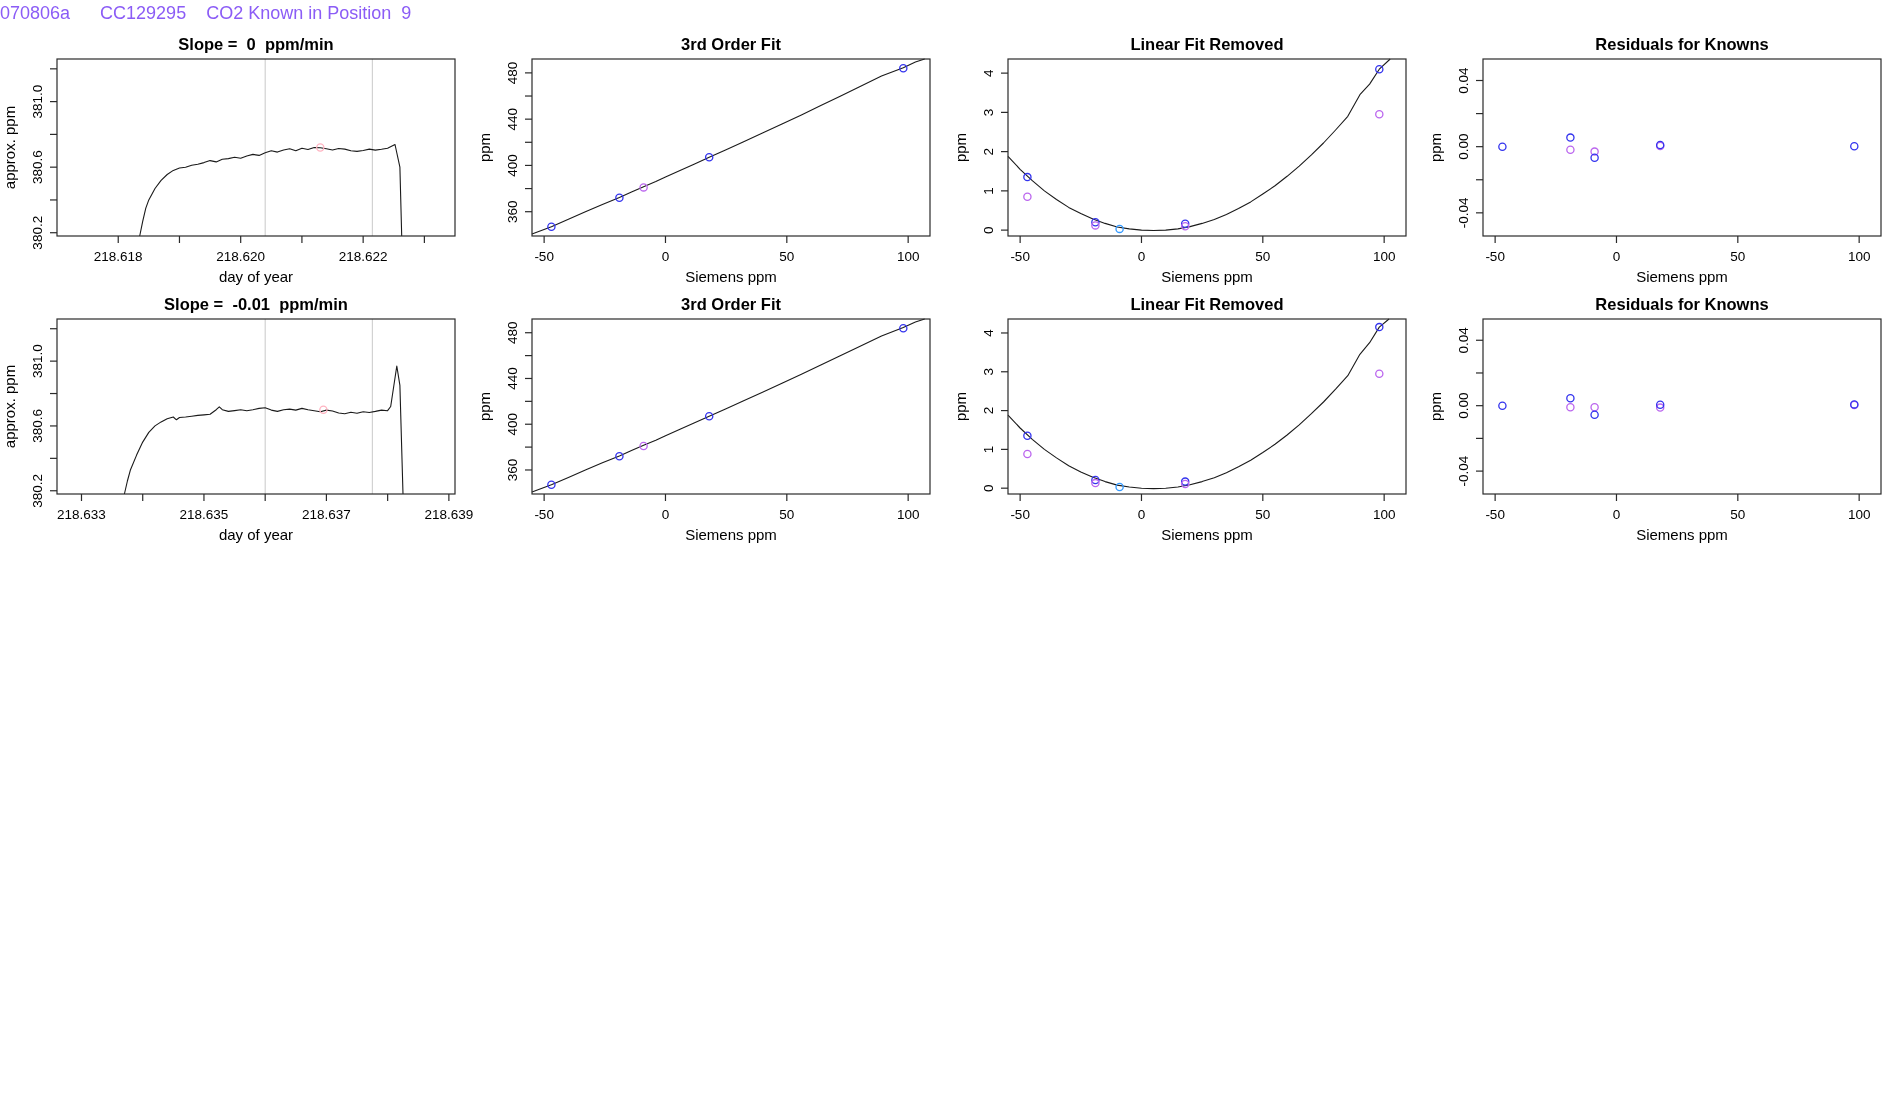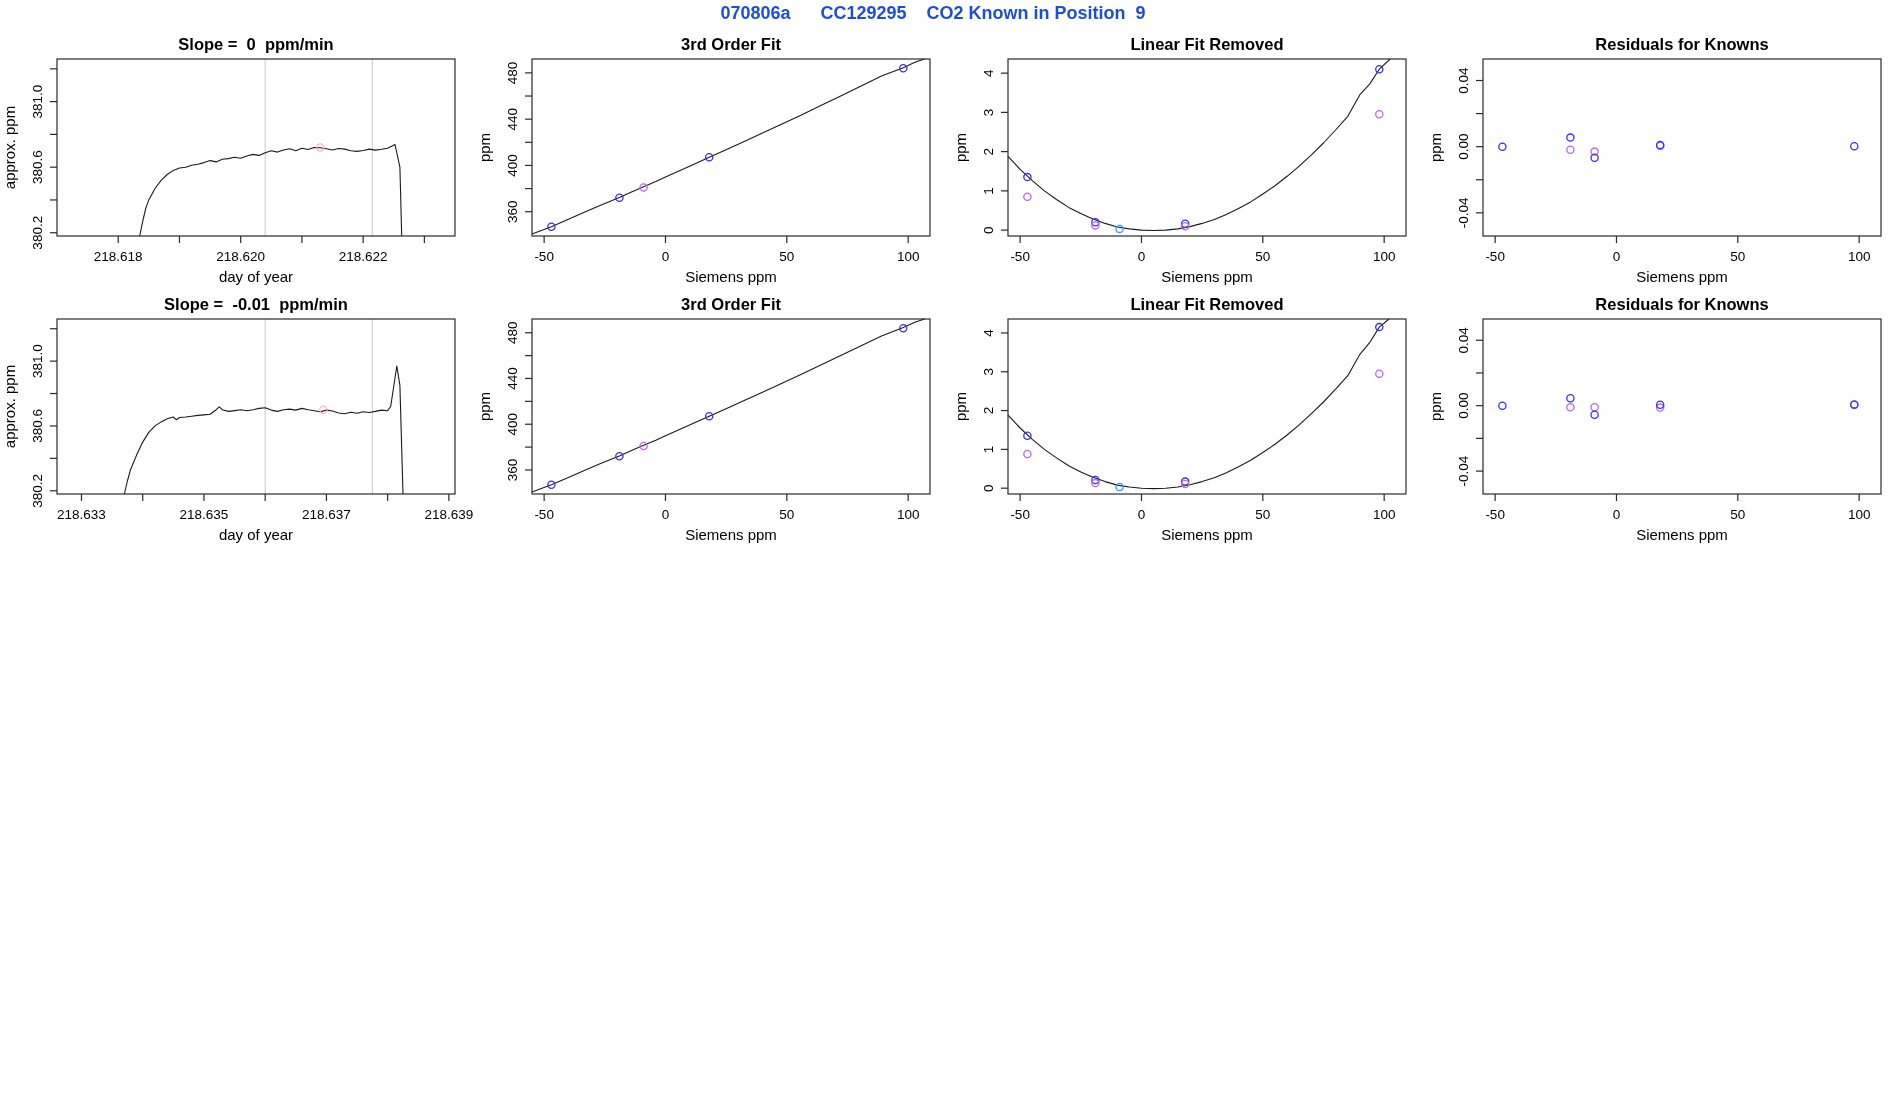--- a/index.html
+++ b/index.html
@@ -1,18 +1,18 @@
 <!DOCTYPE html>
 <html><head>
 <meta charset="utf-8">
 <style>
   html,body{margin:0;padding:0;background:#ffffff;}
   body{width:1900px;height:1100px;position:relative;font-family:"Liberation Sans",sans-serif;}
   #figure-wrap{position:absolute;left:0;top:0;width:1900px;height:1100px;background:#ffffff;}
-  #main-title{position:absolute;top:3px;left:0;width:1866px;text-align:center;font-size:18px;color:#1d4ed8;white-space:pre;font-weight:bold;}
+  #main-title{position:absolute;top:3px;left:0;width:1866px;font-size:18px;color:#8b5cf6;white-space:pre;}
   svg text{fill:#000;}
 </style>
 </head>
 <body>
 
 <div id="figure-wrap">
   <div id="main-title">070806a &nbsp; &nbsp; &nbsp;CC129295 &nbsp; &nbsp;CO2 Known in Position &nbsp;9</div>
   <svg id="figure-svg" width="1900" height="1100" viewBox="0 0 1900 1100" xmlns="http://www.w3.org/2000/svg">
       <g>
         <line x1="265.1846153840264" y1="59" x2="265.1846153840264" y2="236" stroke="#C9C9C9" stroke-width="1"></line>

